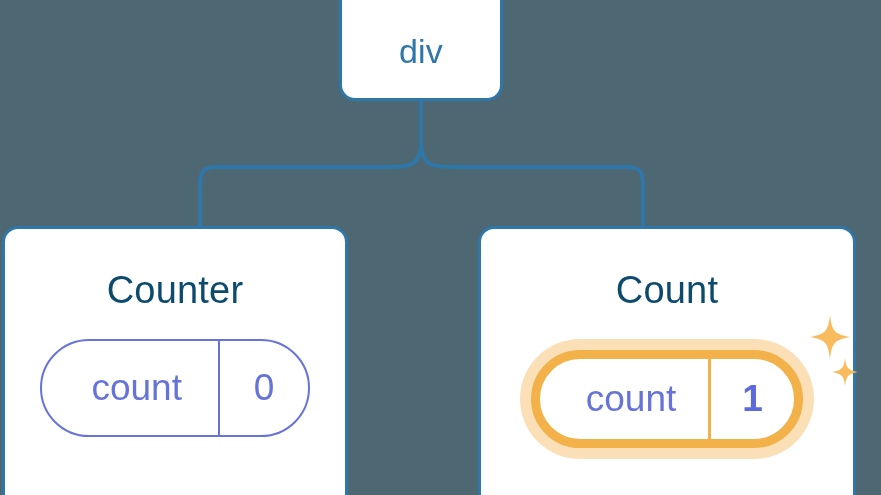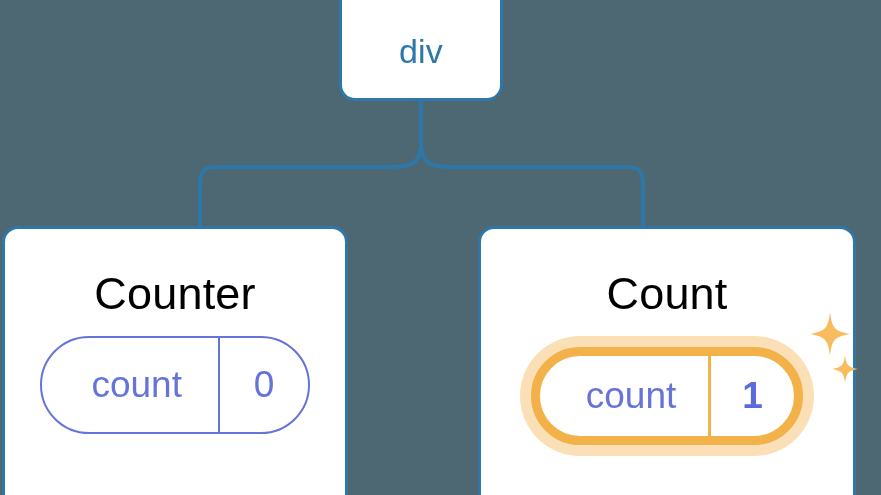--- a/index.html
+++ b/index.html
@@ -73,24 +73,24 @@
     left: 478px;
     top: 226px;
     width: 378px;
     height: 285px;
     border-radius: 16px;
     justify-content: flex-start;
     padding-top: 42px;
   }
 
   .node-title {
-    font-size: 45px;
-    color: #000000;
+    font-size: 38px;
+    color: #0c4a6e;
     line-height: 1;
-    margin-bottom: 20px;
+    margin-bottom: 30px;
     letter-spacing: 0.2px;
   }
 
   
   .pill-wrap {
     position: relative;
     display: flex;
     align-items: center;
     justify-content: center;
   }

